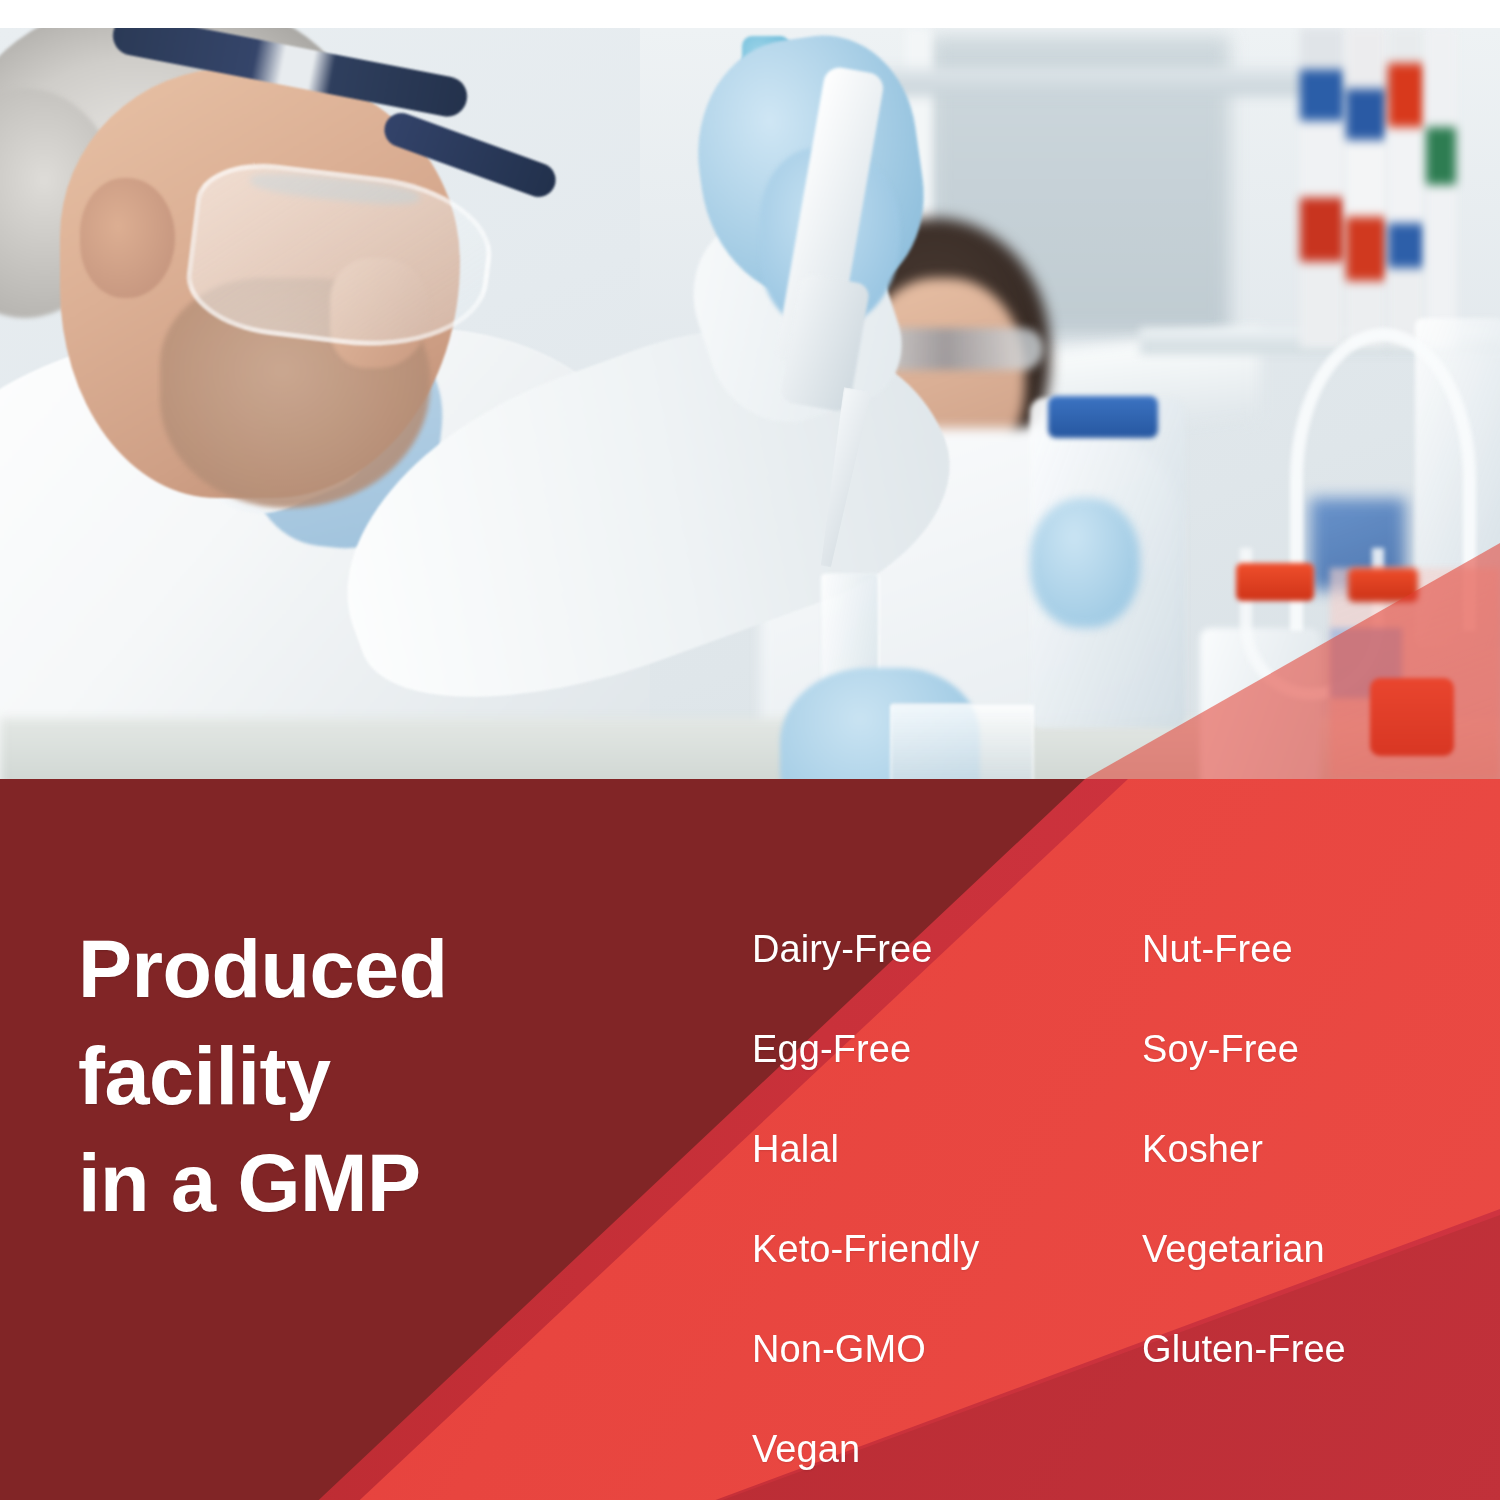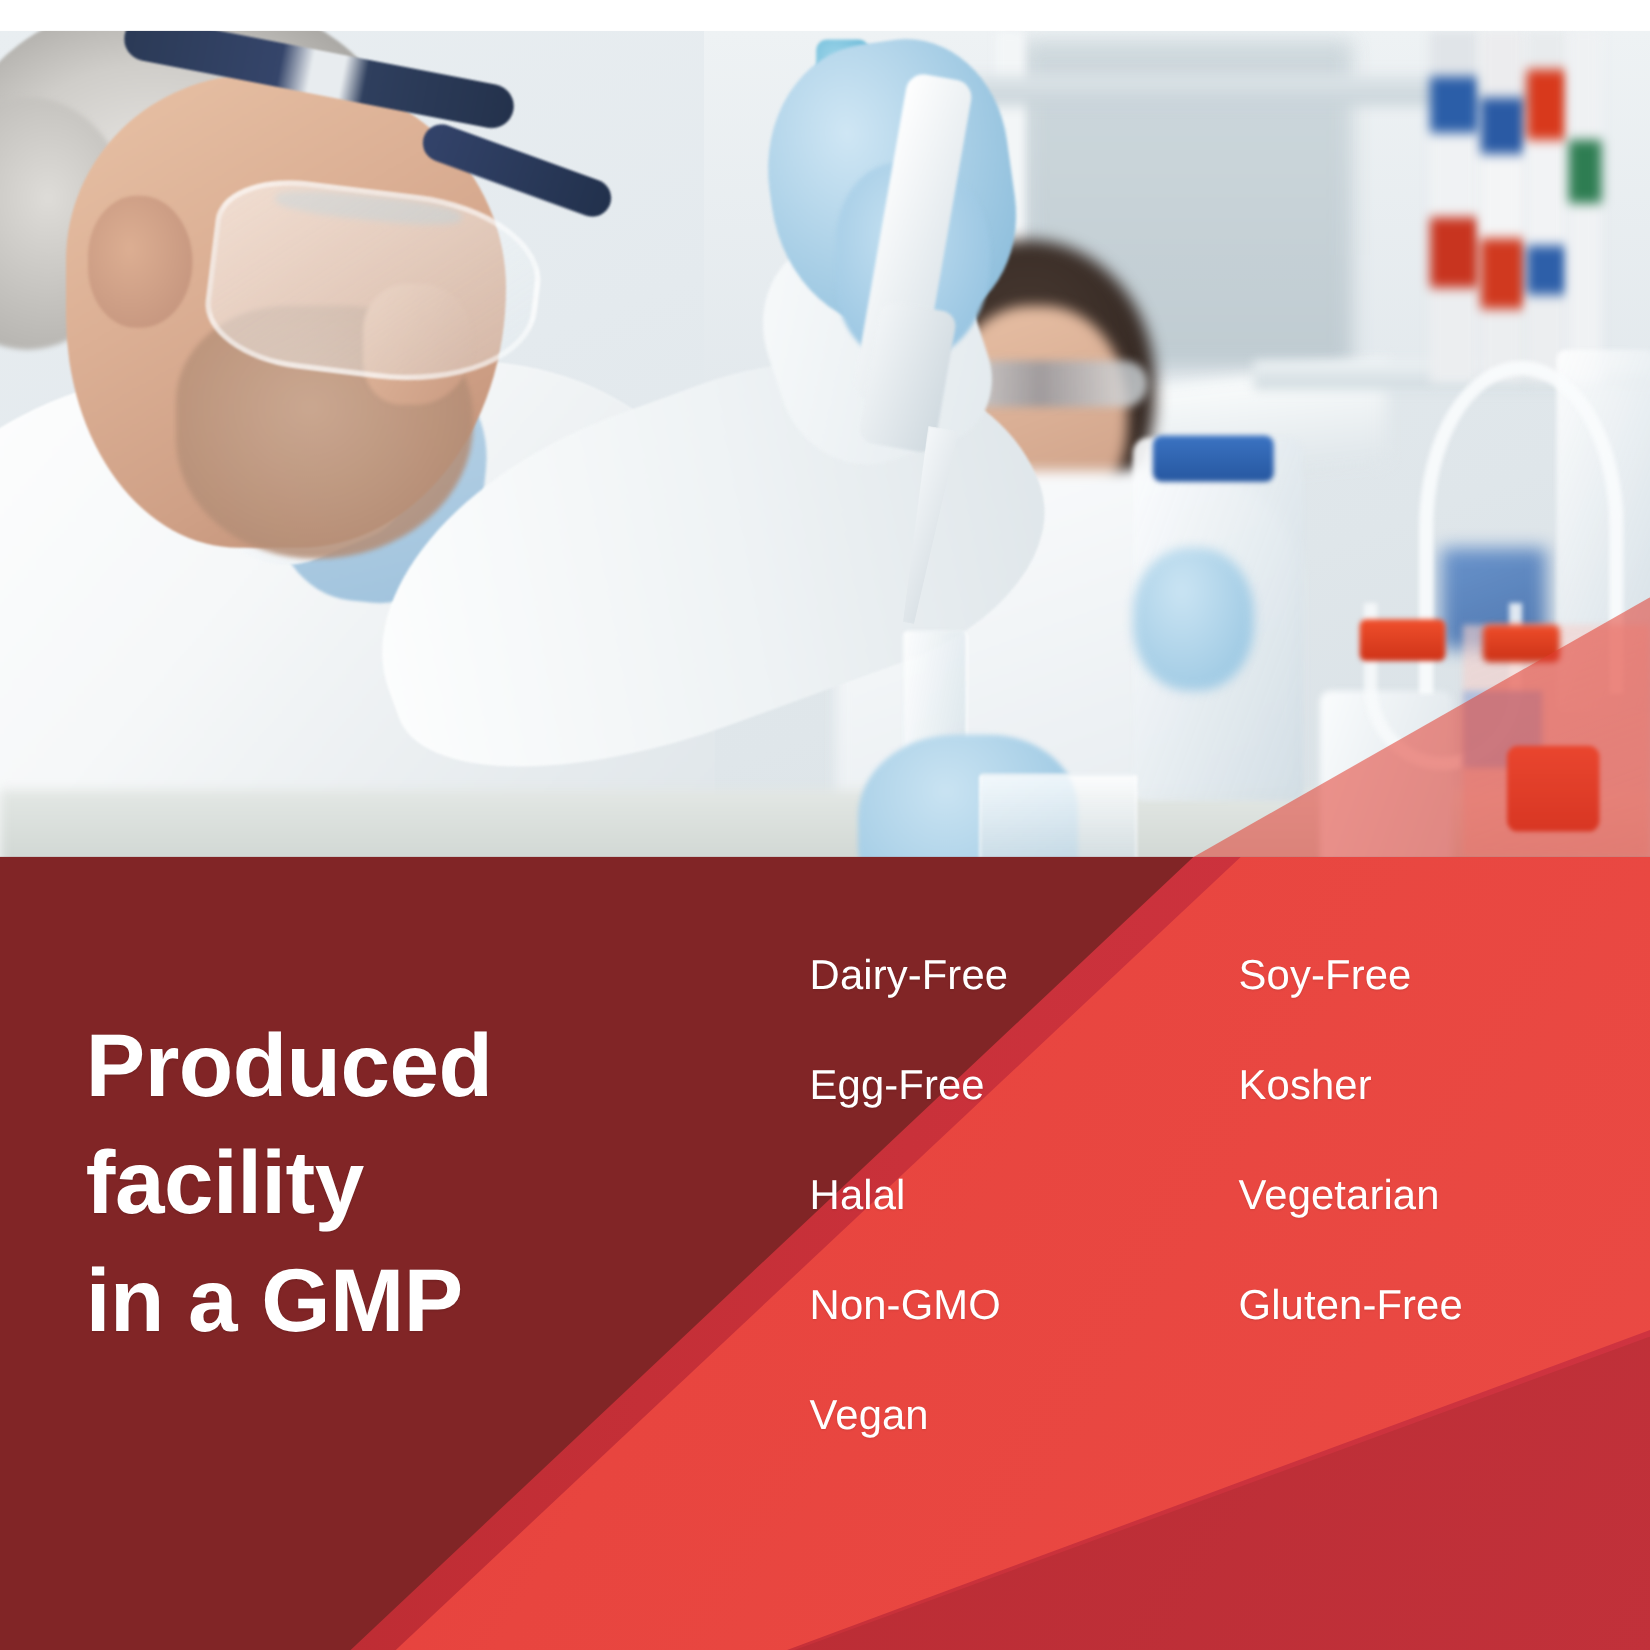--- a/index.html
+++ b/index.html
@@ -169,21 +169,21 @@
 
   
   .headline{position:absolute;left:78px;top:888px;width:560px;color:#fff;
       font-size:81px;font-weight:bold;line-height:1.32;letter-spacing:-.5px;
       text-shadow:0 1px 2px rgba(0,0,0,.14);}
 
   
   .badges{position:absolute;left:668px;top:840px;width:800px;
       display:grid;grid-template-columns:390px 390px;column-gap:0;}
   .col{display:flex;flex-direction:column;}
-  .badge{display:flex;align-items:flex-start;height:100px;}
+  .badge{display:flex;align-items:flex-end;height:100px;gap:16px;}
   .hexwrap{width:44px;height:50px;flex:0 0 44px;margin-right:24px;}
   .hex{width:44px;height:50px;background:#fff;
       clip-path:polygon(50% 0%,100% 25%,100% 75%,50% 100%,0% 75%,0% 25%);}
   .badge-label{color:#fff;font-size:38px;font-weight:normal;line-height:1;
       letter-spacing:.1px;white-space:nowrap;text-shadow:0 1px 2px rgba(0,0,0,.10);}
 </style>
 </head>
 <body>
 
 <div class="canvas">
@@ -272,30 +272,38 @@
       <div class="badge">
         <span class="hexwrap"><span class="hex"></span></span>
         <span class="badge-label">Egg-Free</span>
       </div>
       <div class="badge">
         <span class="hexwrap"><span class="hex"></span></span>
         <span class="badge-label">Halal</span>
       </div>
       <div class="badge">
         <span class="hexwrap"><span class="hex"></span></span>
+        <span class="badge-label">Keto-Friendly</span>
+      </div>
+      <div class="badge">
+        <span class="hexwrap"><span class="hex"></span></span>
         <span class="badge-label">Non-GMO</span>
       </div>
       <div class="badge">
         <span class="hexwrap"><span class="hex"></span></span>
         <span class="badge-label">Vegan</span>
       </div>
     </div>
     <div class="col">
       <div class="badge">
         <span class="hexwrap"><span class="hex"></span></span>
+        <span class="badge-label">Nut-Free</span>
+      </div>
+      <div class="badge">
+        <span class="hexwrap"><span class="hex"></span></span>
         <span class="badge-label">Soy-Free</span>
       </div>
       <div class="badge">
         <span class="hexwrap"><span class="hex"></span></span>
         <span class="badge-label">Kosher</span>
       </div>
       <div class="badge">
         <span class="hexwrap"><span class="hex"></span></span>
         <span class="badge-label">Vegetarian</span>
       </div>

